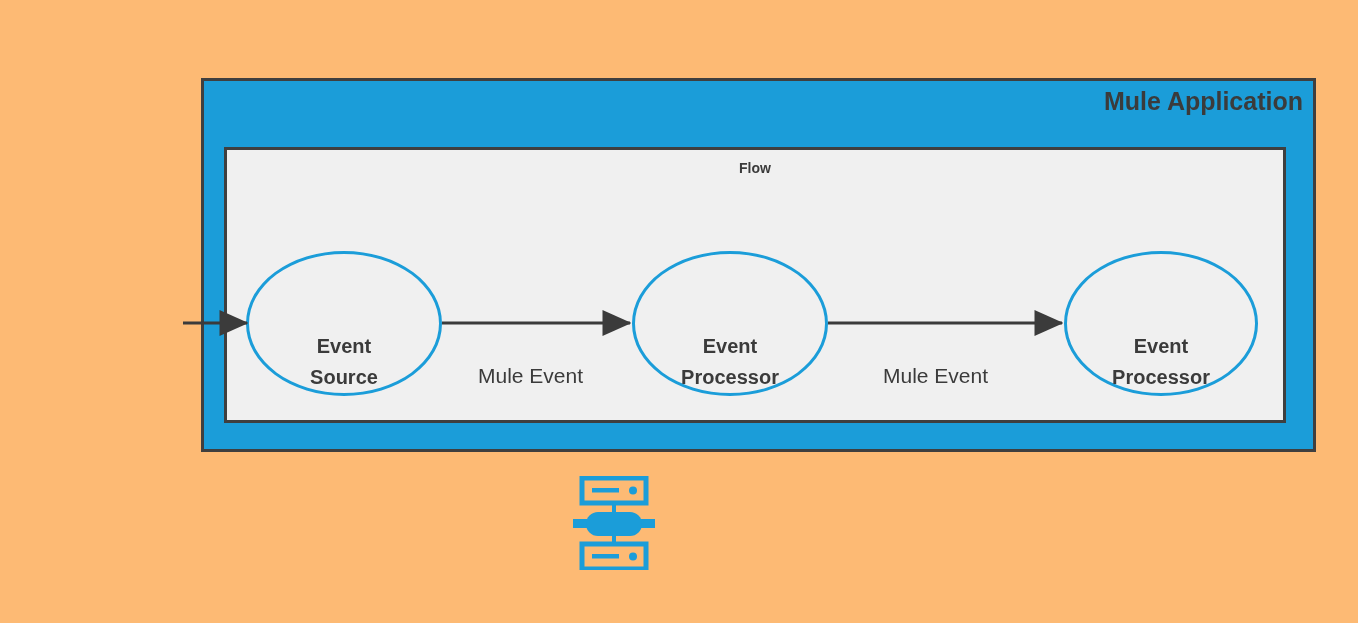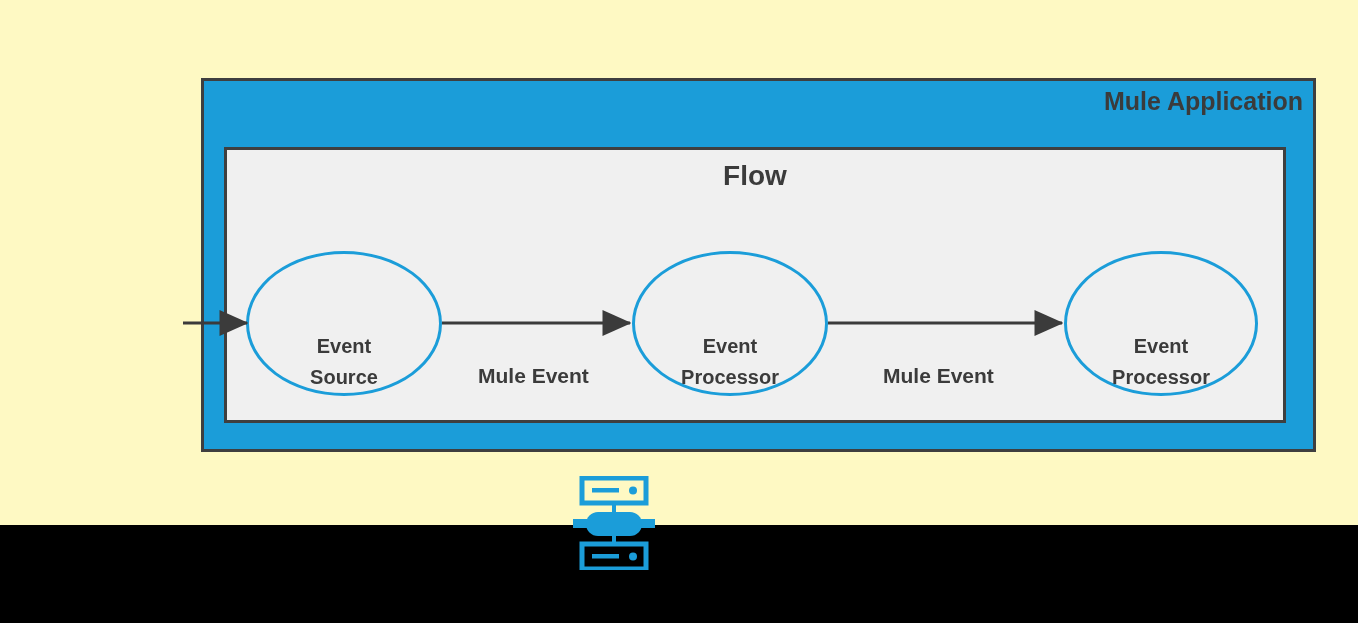--- a/index.html
+++ b/index.html
@@ -9,22 +9,22 @@
   }
   body {
     width: 1358px;
     height: 623px;
     overflow: hidden;
     font-family: "Liberation Sans", sans-serif;
   }
   #canvas {
     position: relative;
     width: 1358px;
-    height: 525px;
-    background: #fef9c3;
+    height: 623px;
+    background: #fdba74;
   }
   
   .app-box {
     position: absolute;
     left: 201px;
     top: 78px;
     width: 1115px;
     height: 374px;
     background: #1b9dd9;
     border: 3px solid #3f3f3f;
@@ -50,21 +50,21 @@
     background: #f0f0f0;
     border: 3px solid #3f3f3f;
     box-sizing: border-box;
   }
   .flow-title {
     position: absolute;
     left: 0;
     right: 0;
     top: 10px;
     text-align: center;
-    font-size: 28px;
+    font-size: 14px;
     font-weight: bold;
     color: #3b3b3b;
   }
   
   .node {
     position: absolute;
     box-sizing: border-box;
     border: 3px solid #1b9dd9;
     border-radius: 50%;
     background: #f0f0f0;
@@ -88,21 +88,21 @@
     left: 0;
     top: 0;
     width: 1358px;
     height: 623px;
     pointer-events: none;
   }
   
   .edge-label {
     position: absolute;
     font-size: 21px;
-    font-weight: bold;
+    font-weight: normal;
     color: #3b3b3b;
     white-space: nowrap;
   }
   .edge-label-1 { left: 478px; top: 364px; }
   .edge-label-2 { left: 883px; top: 364px; }
 
   
   .server-icon {
     position: absolute;
     left: 573px;

